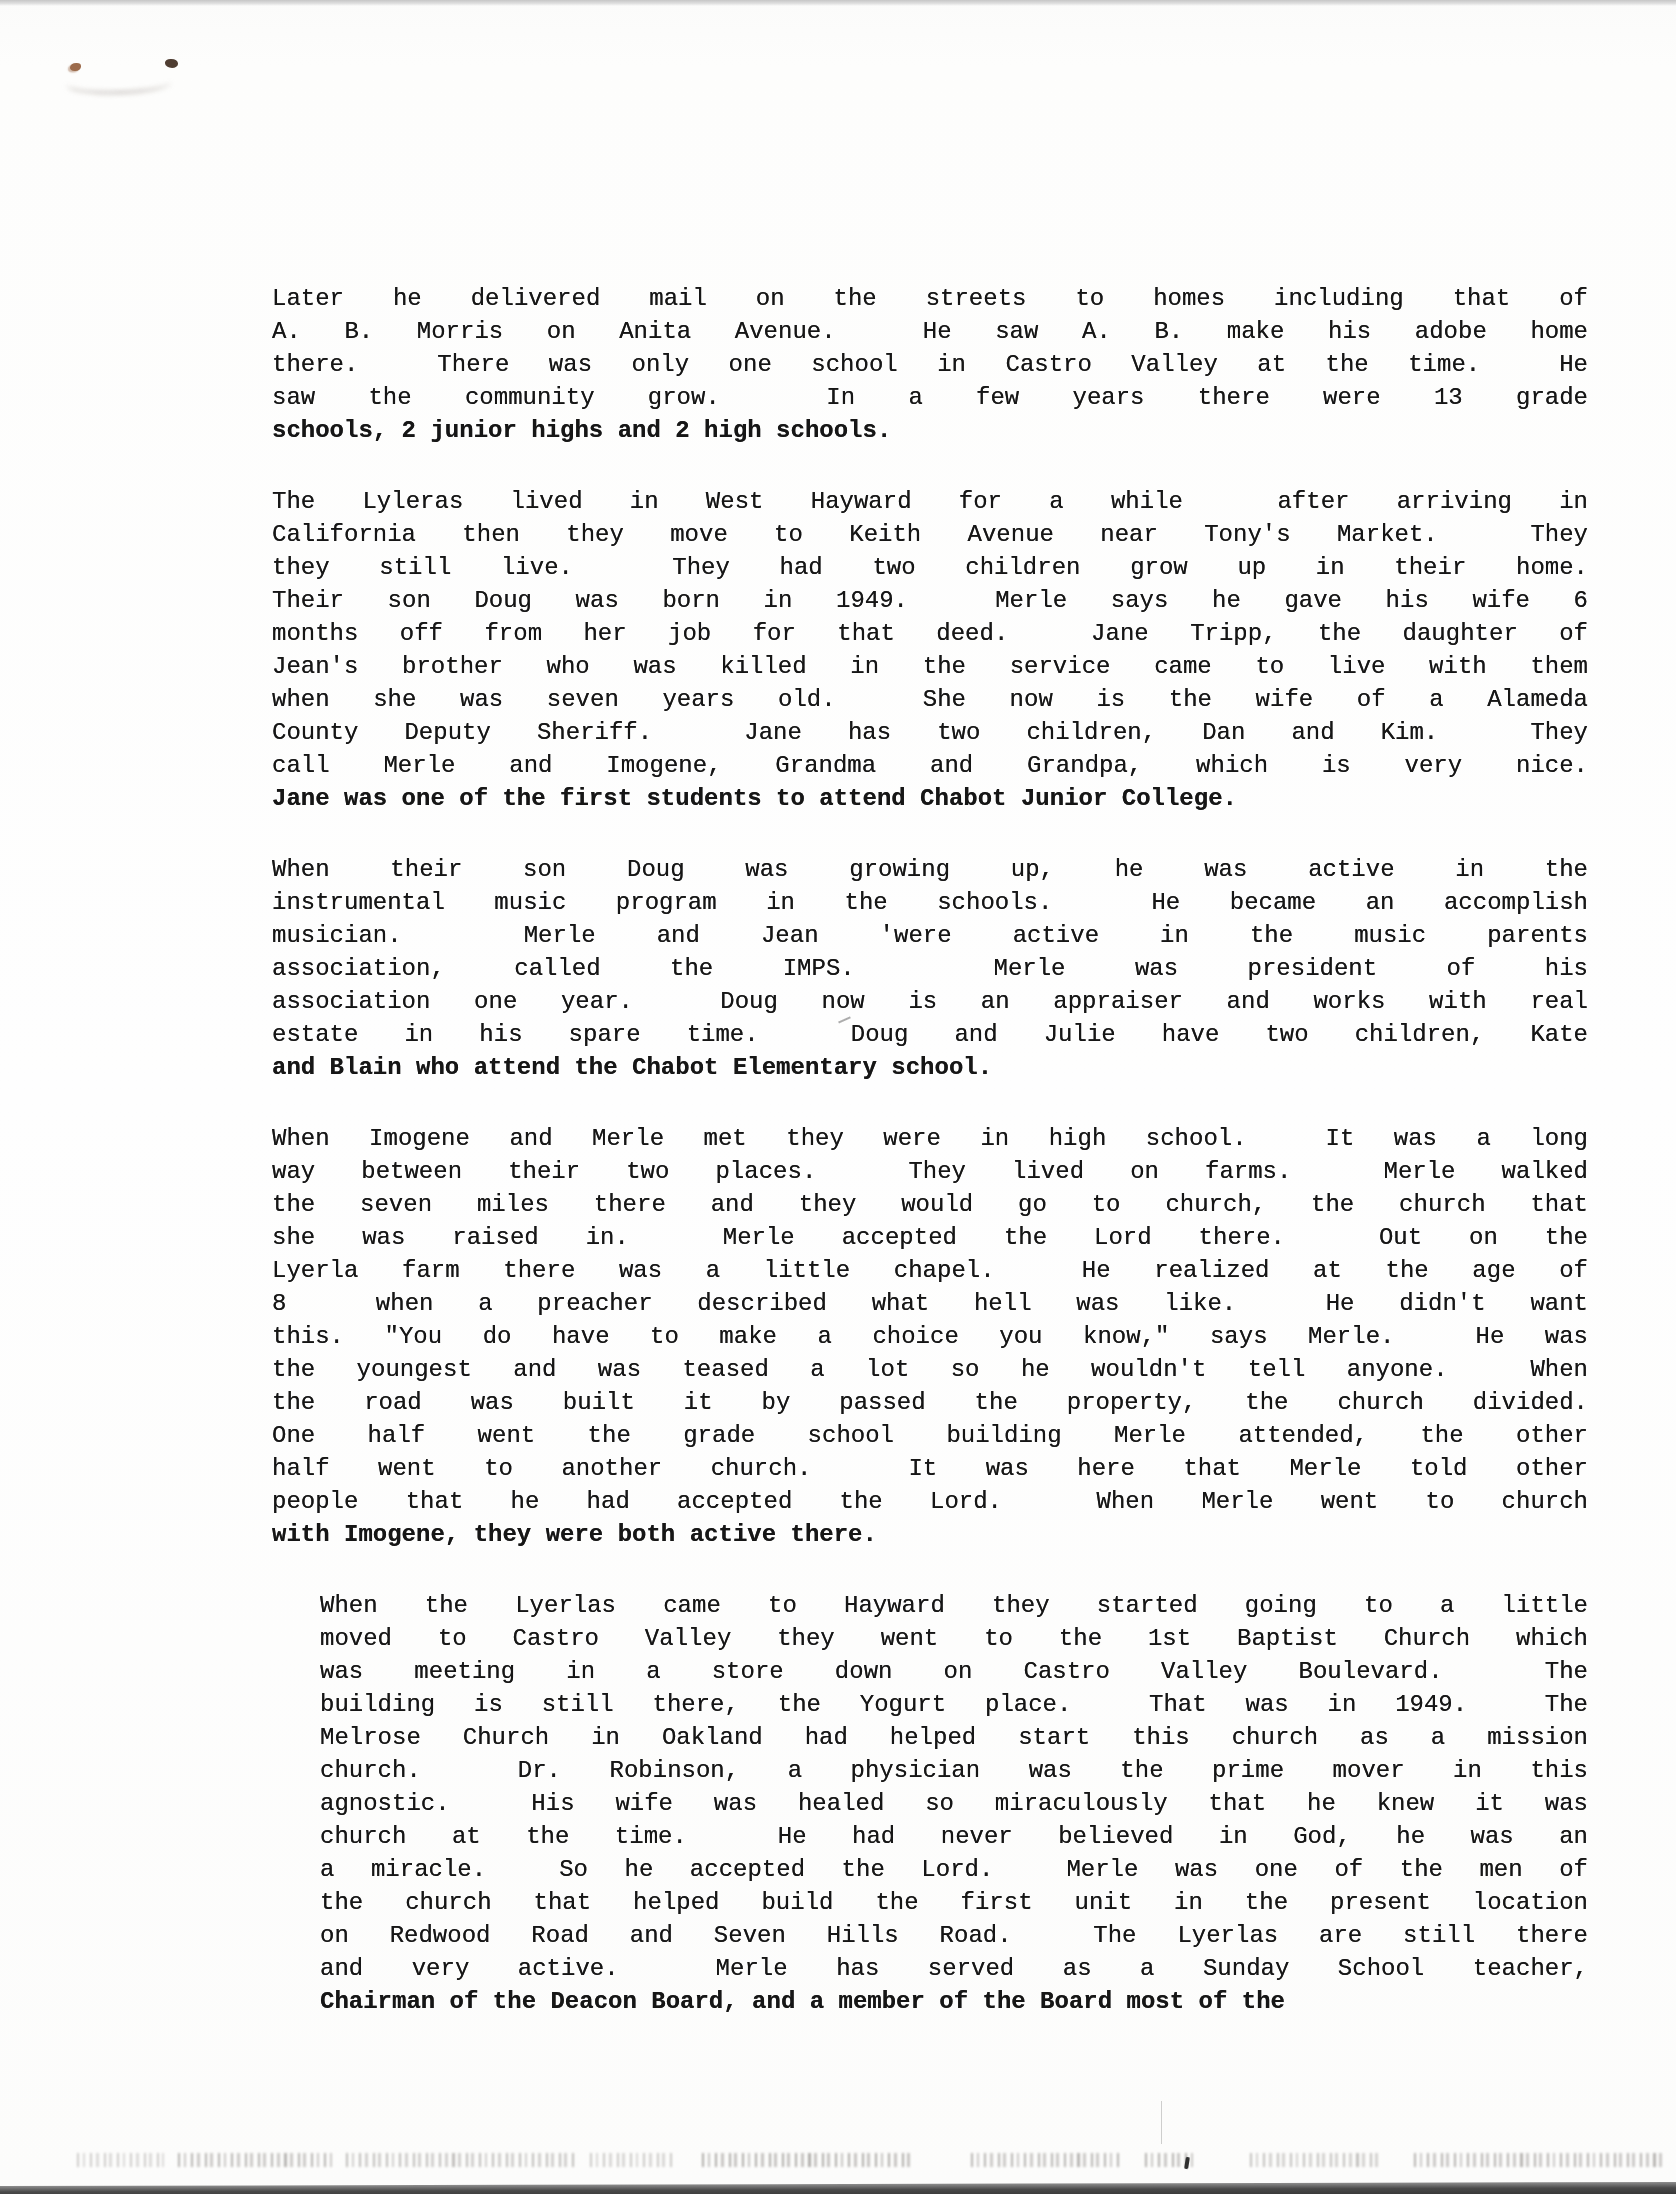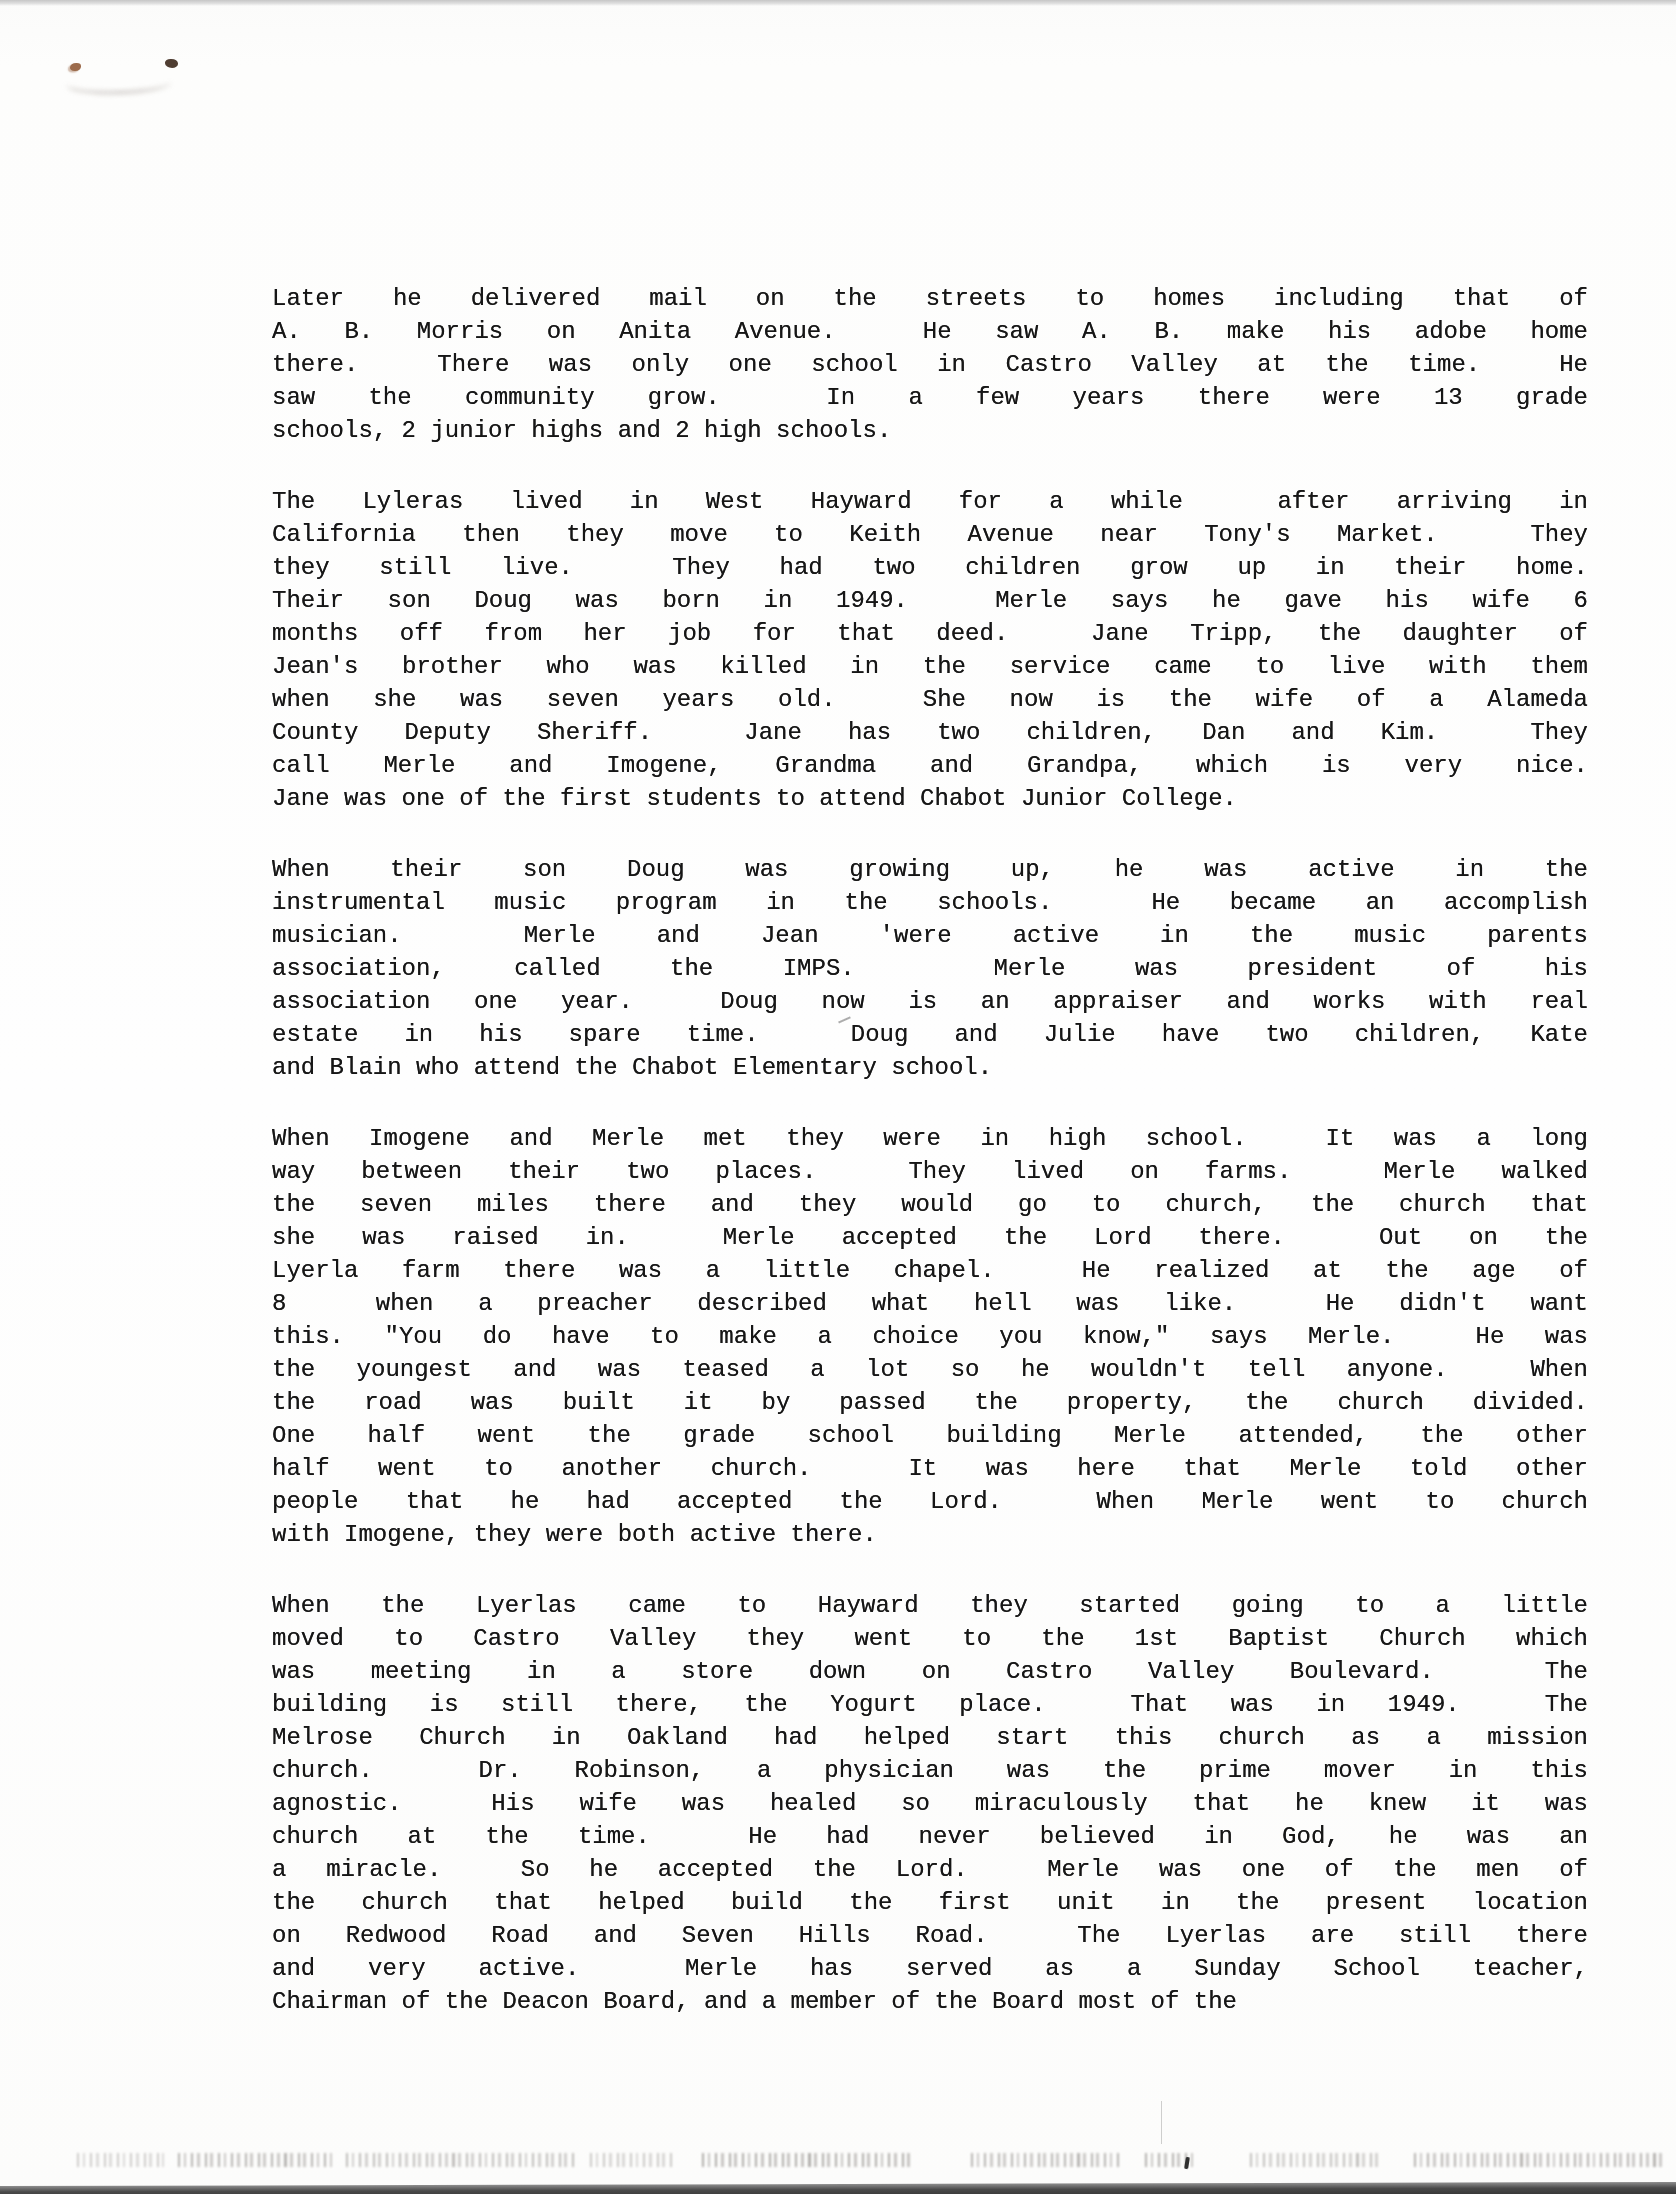--- a/index.html
+++ b/index.html
@@ -93,28 +93,29 @@
     position: absolute;
     left: 272px;
     top: 282px;
     width: 1316px;
     font-size: 24px;
     line-height: 33px;
     color: #161616;
     text-shadow: 0 0 0.5px rgba(22,22,22,0.8);
   }
   .para { margin: 0 0 38px 0; }
-  .para:last-child { margin-bottom: 0; }
+  .para:last-child { margin-bottom: 0; margin-left: 48px; }
   .line {
     text-align: justify;
     text-align-last: justify;
     white-space: nowrap;
   }
   .line.last {
     text-align-last: left;
+    font-weight: bold;
   }
 </style>
 </head>
 <body>
 
 <div class="page">
 
   <div class="top-strip"></div>
 
   <div class="speck-1"></div>

